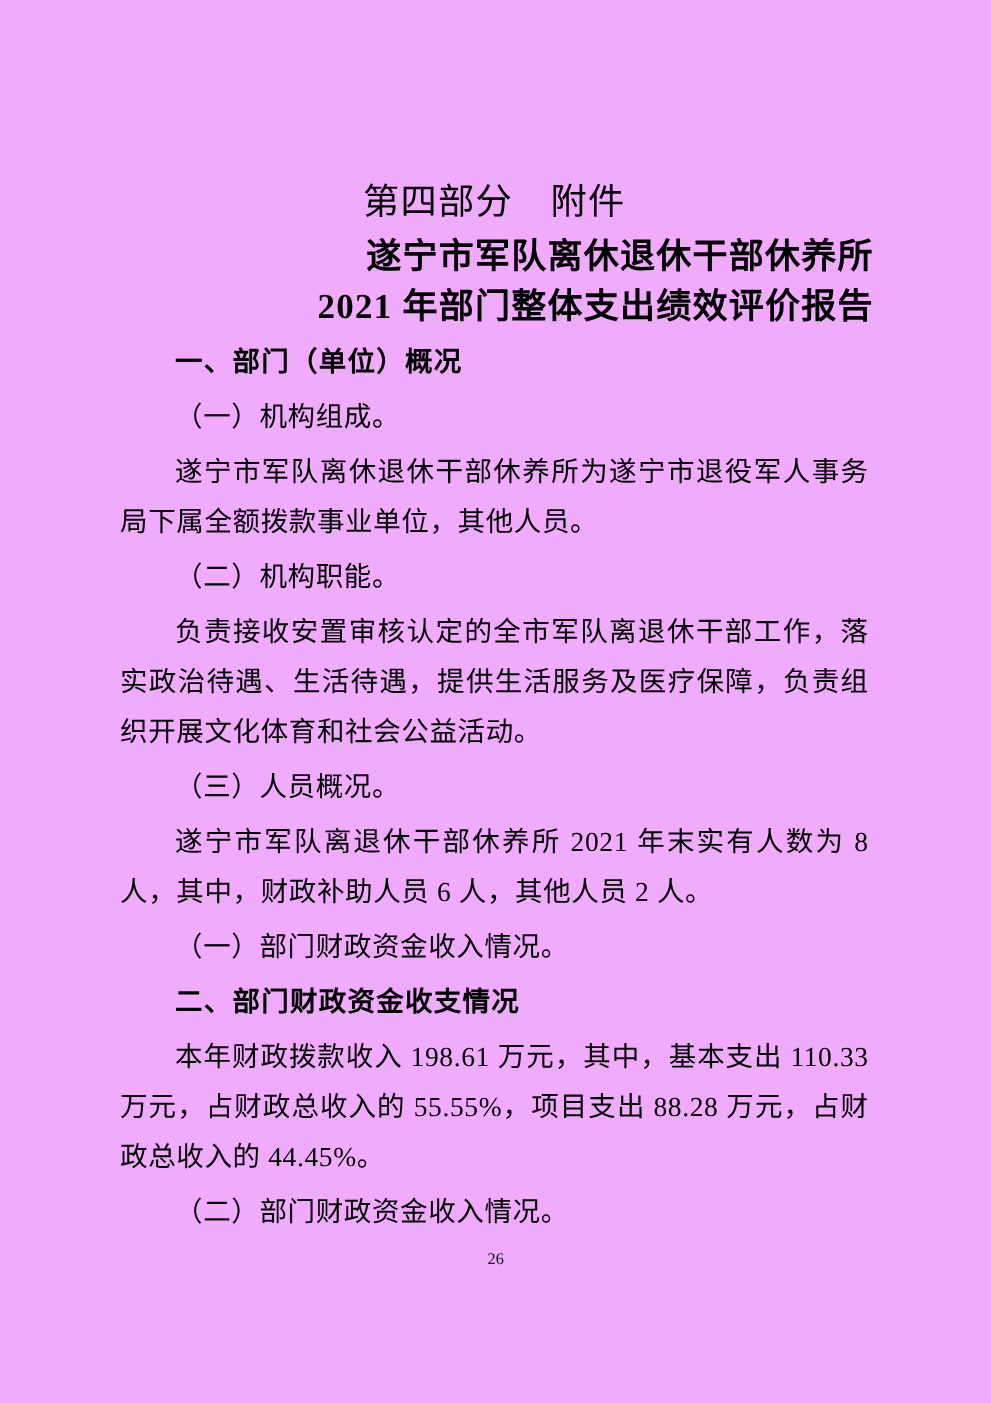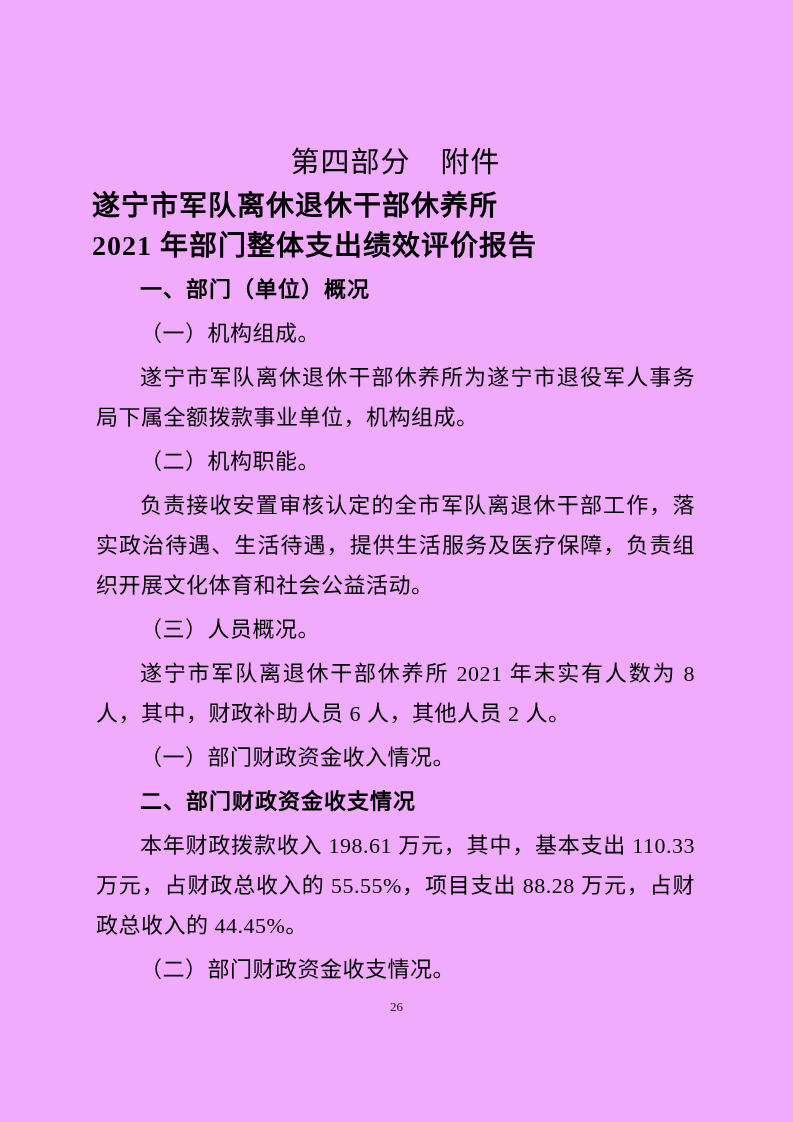--- a/index.html
+++ b/index.html
@@ -34,21 +34,21 @@
   .attachment-label {
     margin-top: 10px;
     text-align: left;
     font-family: "Liberation Sans", "DejaVu Sans", sans-serif;
     font-weight: 500;
     font-size: 22px;
     line-height: 28px;
     padding-left: 8px;
   }
   .doc-title {
-    text-align: left;
+    text-align: right;
     font-family: "Liberation Serif", "DejaVu Serif", serif;
     font-weight: bold;
     font-size: 28px;
     line-height: 40px;
     letter-spacing: 1px;
   }
   .doc-title.first {
     margin-top: 6px;
   }
   .body-block {
@@ -96,27 +96,27 @@
     <div class="part-heading">第四部分　附件</div>
 
 
     <div class="doc-title first">遂宁市军队离休退休干部休养所</div>
 
     <div class="doc-title">2021 年部门整体支出绩效评价报告</div>
 
     <div class="body-block">
       <p class="para heading-1">一、部门（单位）概况</p>
       <p class="para heading-2">（一）机构组成。</p>
-      <p class="para body-text">遂宁市军队离休退休干部休养所为遂宁市退役军人事务局下属全额拨款事业单位，机构组成。</p>
+      <p class="para body-text">遂宁市军队离休退休干部休养所为遂宁市退役军人事务局下属全额拨款事业单位，其他人员。</p>
       <p class="para heading-2">（二）机构职能。</p>
       <p class="para body-text">负责接收安置审核认定的全市军队离退休干部工作，落实政治待遇、生活待遇，提供生活服务及医疗保障，负责组织开展文化体育和社会公益活动。</p>
       <p class="para heading-2">（三）人员概况。</p>
       <p class="para body-text">遂宁市军队离退休干部休养所 2021 年末实有人数为 8 人，其中，财政补助人员 6 人，其他人员 2 人。</p>
       <p class="para heading-2">（一）部门财政资金收入情况。</p>
       <p class="para heading-1">二、部门财政资金收支情况</p>
       <p class="para body-text">本年财政拨款收入 198.61 万元，其中，基本支出 110.33 万元，占财政总收入的 55.55%，项目支出 88.28 万元，占财政总收入的 44.45%。</p>
-      <p class="para heading-2">（二）部门财政资金收支情况。</p>
+      <p class="para heading-2">（二）部门财政资金收入情况。</p>
     </div>
 
   </div>
 
   <div class="page-number">26</div>
 </div>
 
 </body></html>

